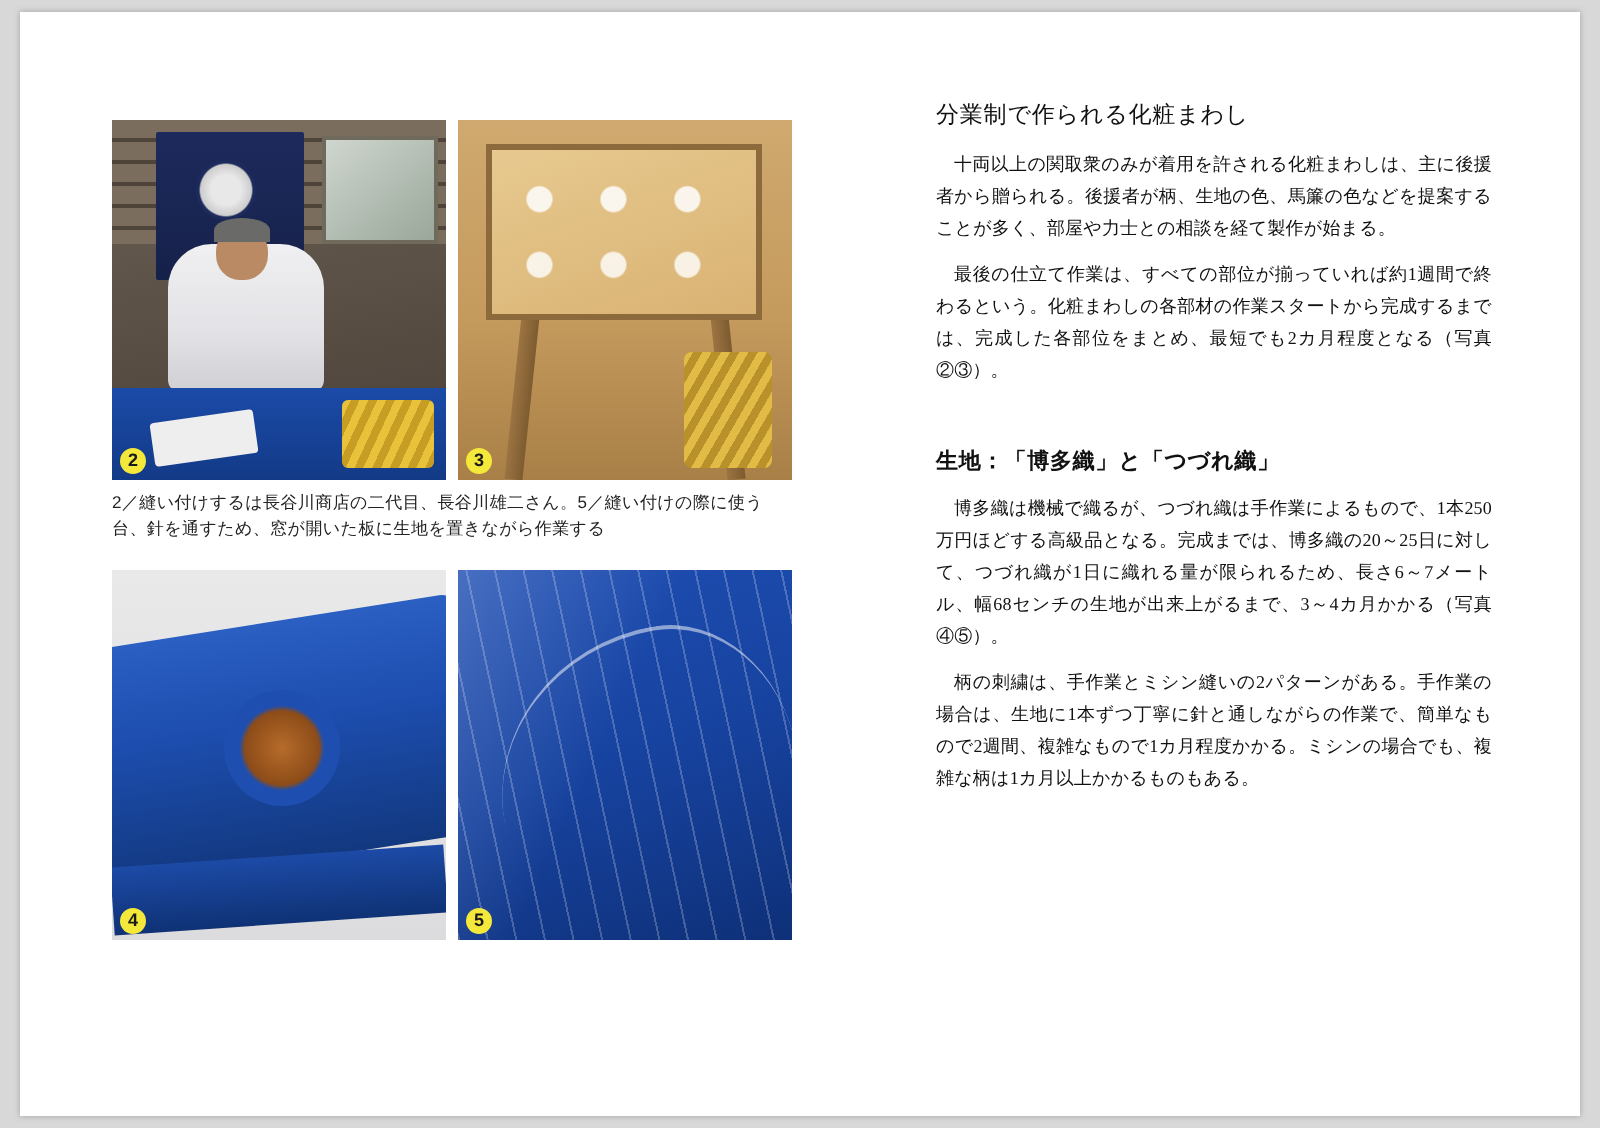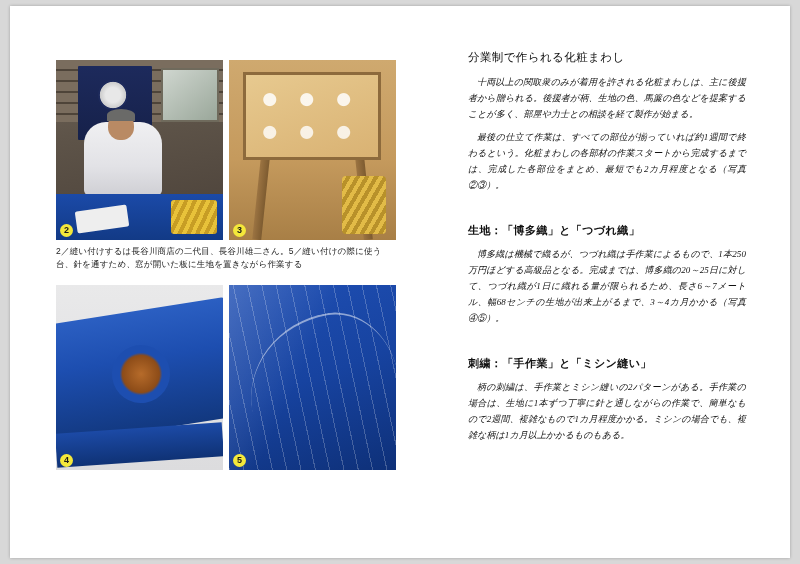--- a/index.html
+++ b/index.html
@@ -223,21 +223,20 @@
     margin: 30px 0 8px 0;
     letter-spacing: 0.4px;
   }
   p.body {
     font-size: 9px;
     line-height: 1.78;
     margin: 0 0 7px 0;
     text-align: justify;
     text-indent: 9px;
     letter-spacing: 0.1px;
-    font-style: italic;
   }
 </style>
 </head>
 <body>
 
 <div class="page">
 
   <div class="photo-col">
 
     <div class="photo-row">
@@ -286,17 +285,16 @@
 
   <div class="text-col">
 
     <h2>分業制で作られる化粧まわし</h2>
     <p class="body">十両以上の関取衆のみが着用を許される化粧まわしは、主に後援者から贈られる。後援者が柄、生地の色、馬簾の色などを提案することが多く、部屋や力士との相談を経て製作が始まる。</p>
     <p class="body">最後の仕立て作業は、すべての部位が揃っていれば約1週間で終わるという。化粧まわしの各部材の作業スタートから完成するまでは、完成した各部位をまとめ、最短でも2カ月程度となる（写真②③）。</p>
 
     <h3>生地：「博多織」と「つづれ織」</h3>
     <p class="body">博多織は機械で織るが、つづれ織は手作業によるもので、1本250万円ほどする高級品となる。完成までは、博多織の20～25日に対して、つづれ織が1日に織れる量が限られるため、長さ6～7メートル、幅68センチの生地が出来上がるまで、3～4カ月かかる（写真④⑤）。</p>
 
-    <h3>刺繍：「手作業」と「ミシン縫い」</h3>
     <p class="body">柄の刺繍は、手作業とミシン縫いの2パターンがある。手作業の場合は、生地に1本ずつ丁寧に針と通しながらの作業で、簡単なもので2週間、複雑なもので1カ月程度かかる。ミシンの場合でも、複雑な柄は1カ月以上かかるものもある。</p>
 
   </div>
 </div>
 
 </body></html>

